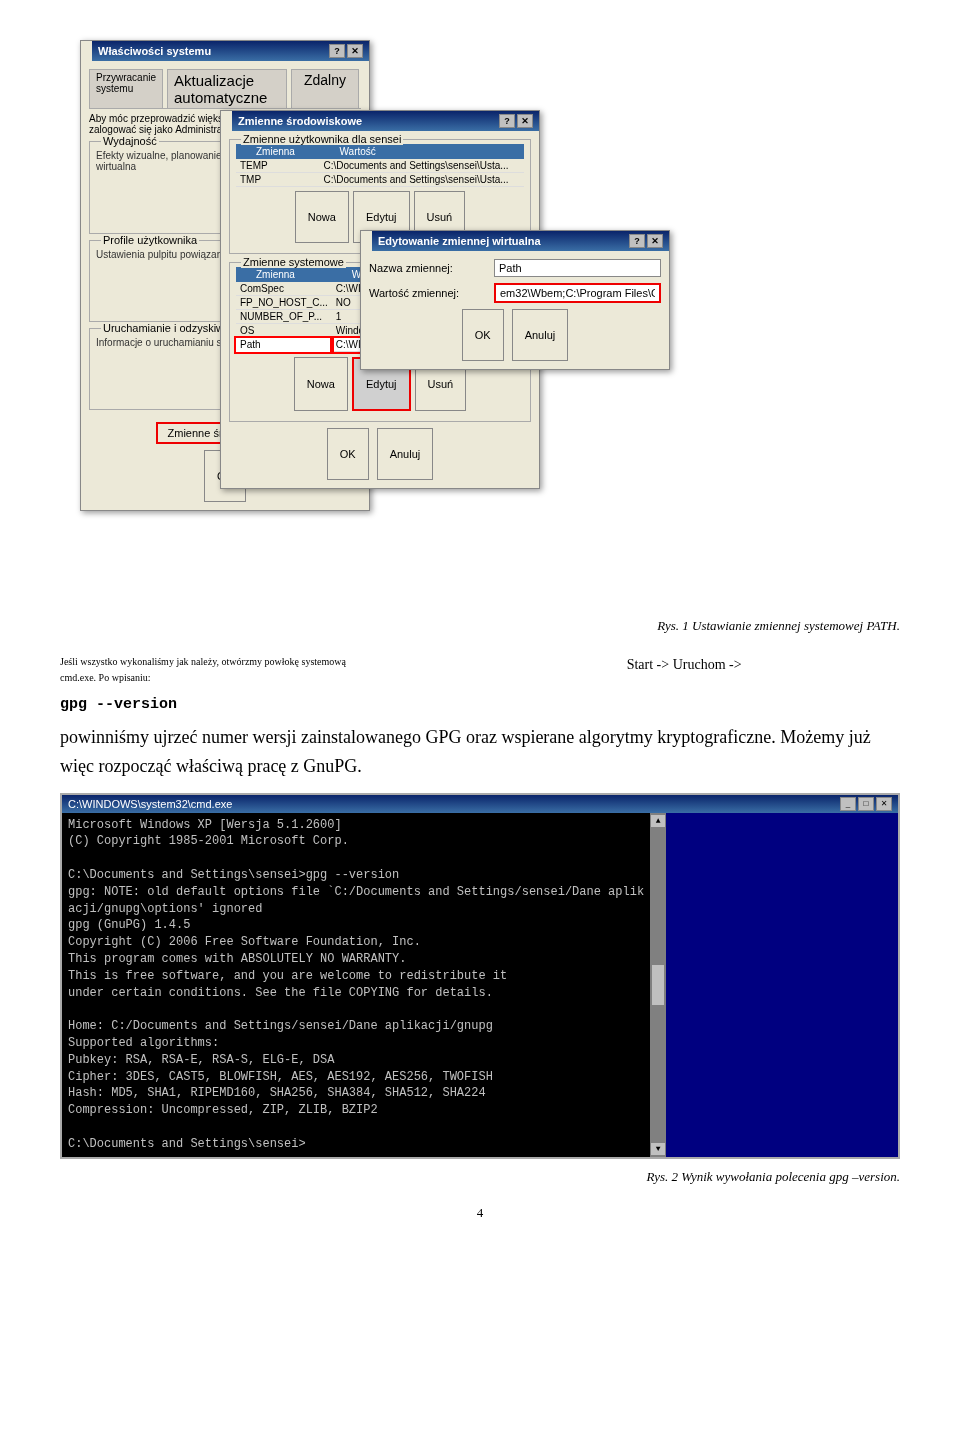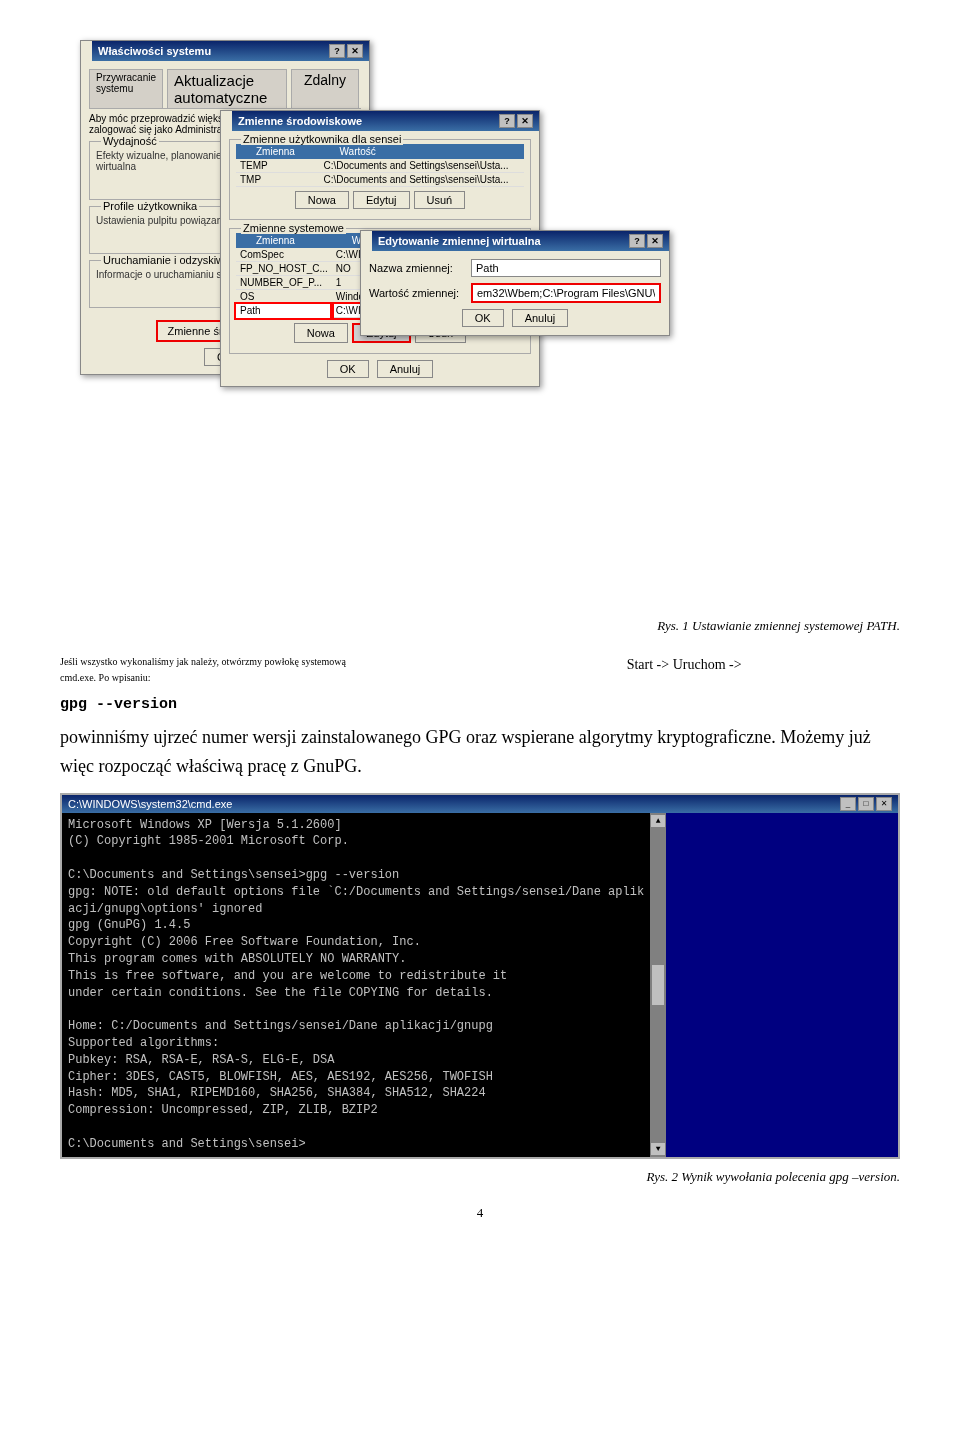--- a/index.html
+++ b/index.html
@@ -158,21 +158,21 @@
     }
 
     .env-buttons {
       display: flex;
       gap: 4px;
       justify-content: center;
       margin: 4px 0;
     }
 
     .win-small-btn {
-      padding: 2px 12px;
+      padding: 19px 12px;
       font-size: 11px;
       border: 1px solid #888;
       background: #ece9d8;
       cursor: pointer;
     }
 
     .win-small-btn.active {
       background: #d0d0d0;
       border: 2px solid #e00;
     }
@@ -184,21 +184,21 @@
       left: 300px;
     }
 
     .form-row {
       display: flex;
       align-items: center;
       margin-bottom: 6px;
     }
 
     .form-label {
-      width: 102px;
+      width: 125px;
       font-size: 11px;
     }
 
     .form-input {
       flex: 1;
       border: 1px solid #888;
       padding: 2px 4px;
       font-size: 11px;
       background: #fff;
     }

